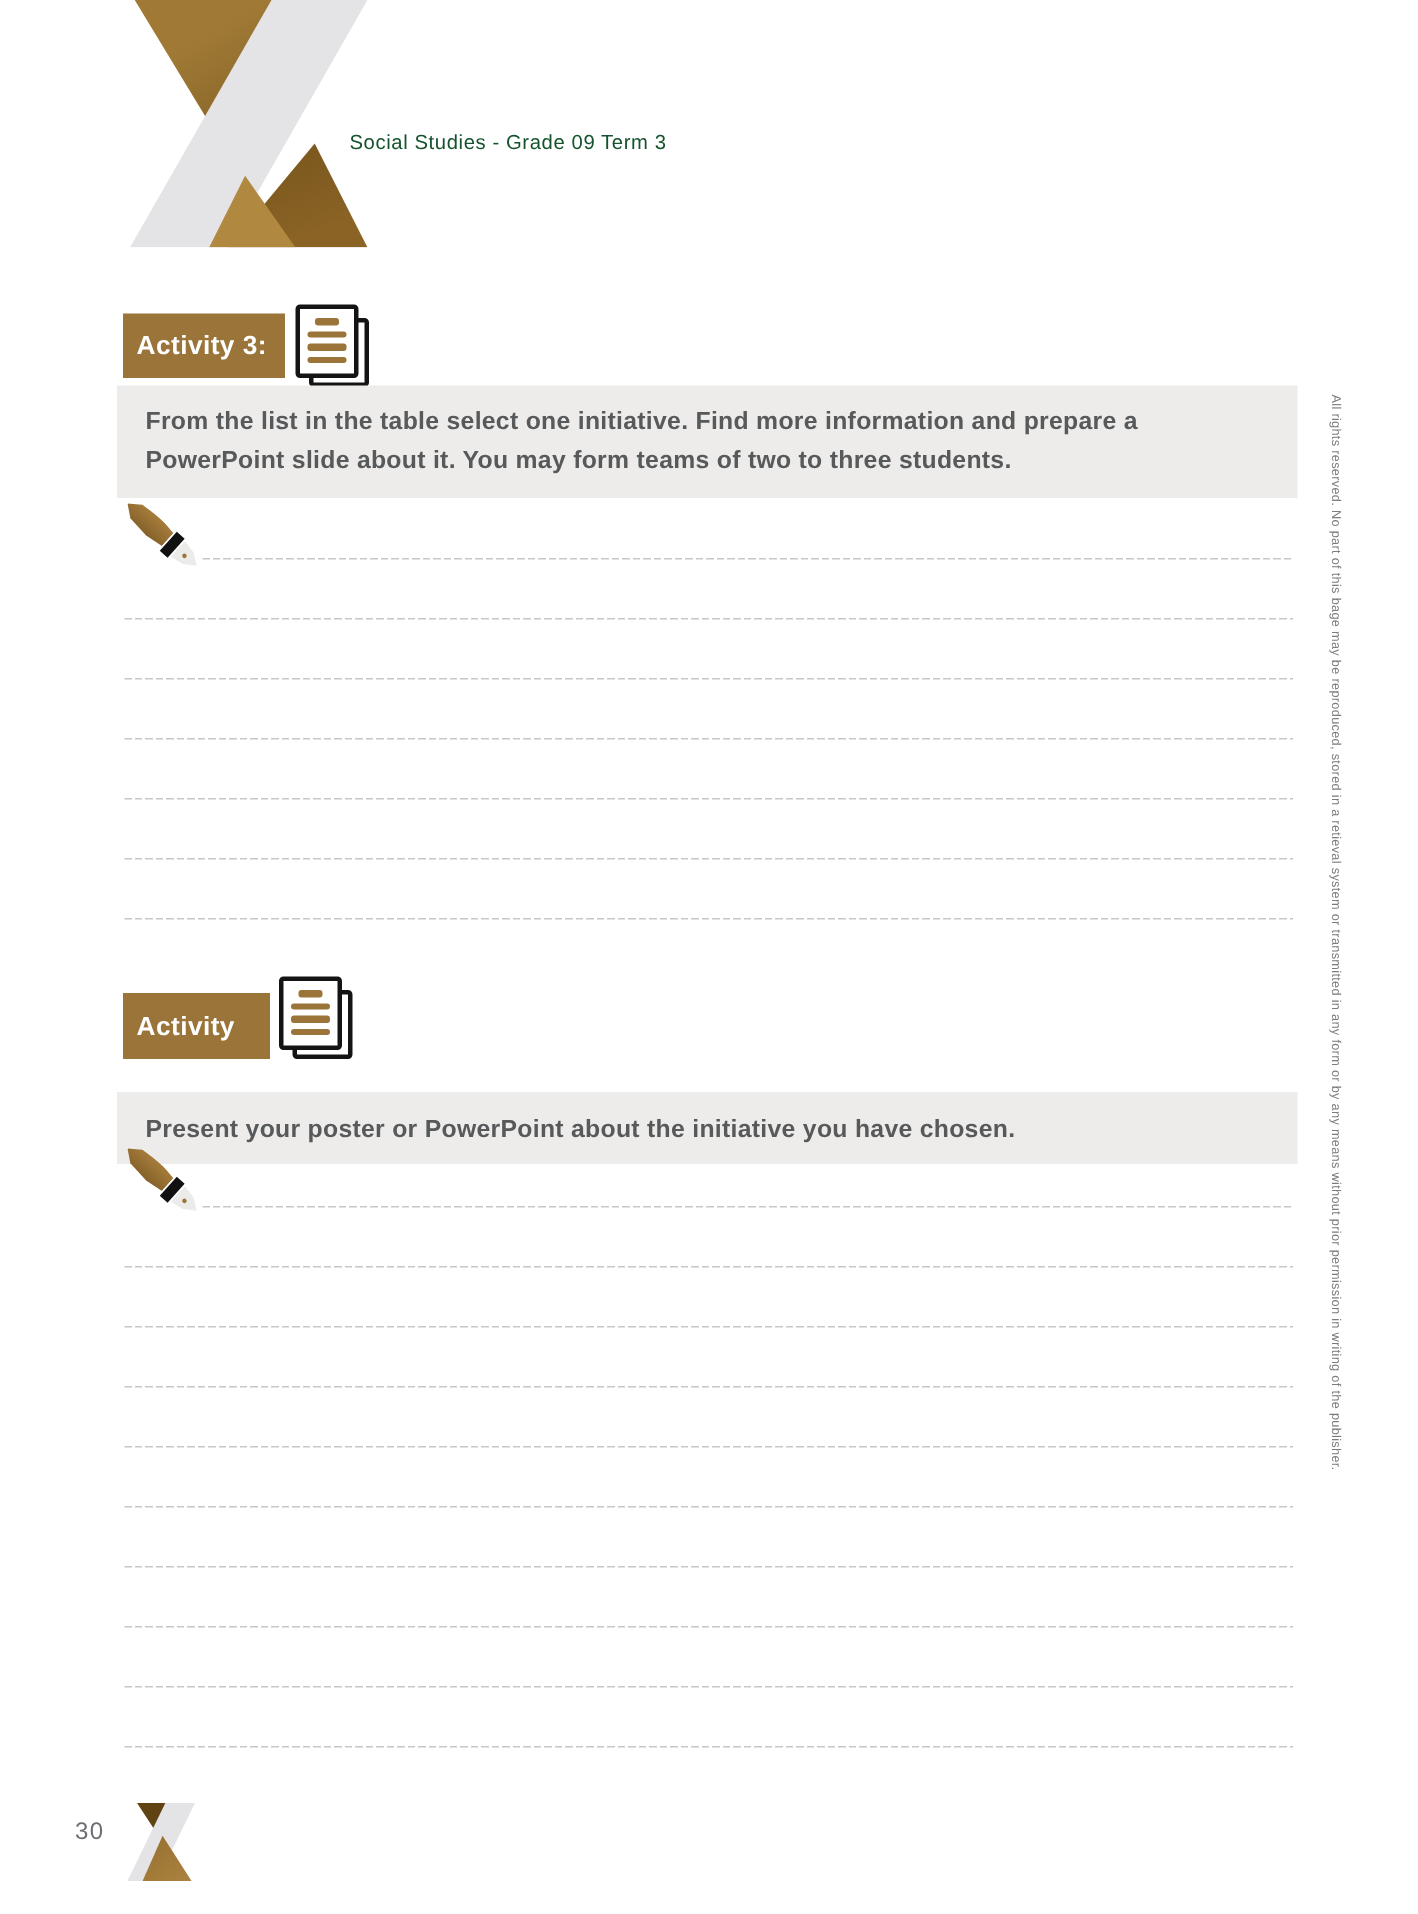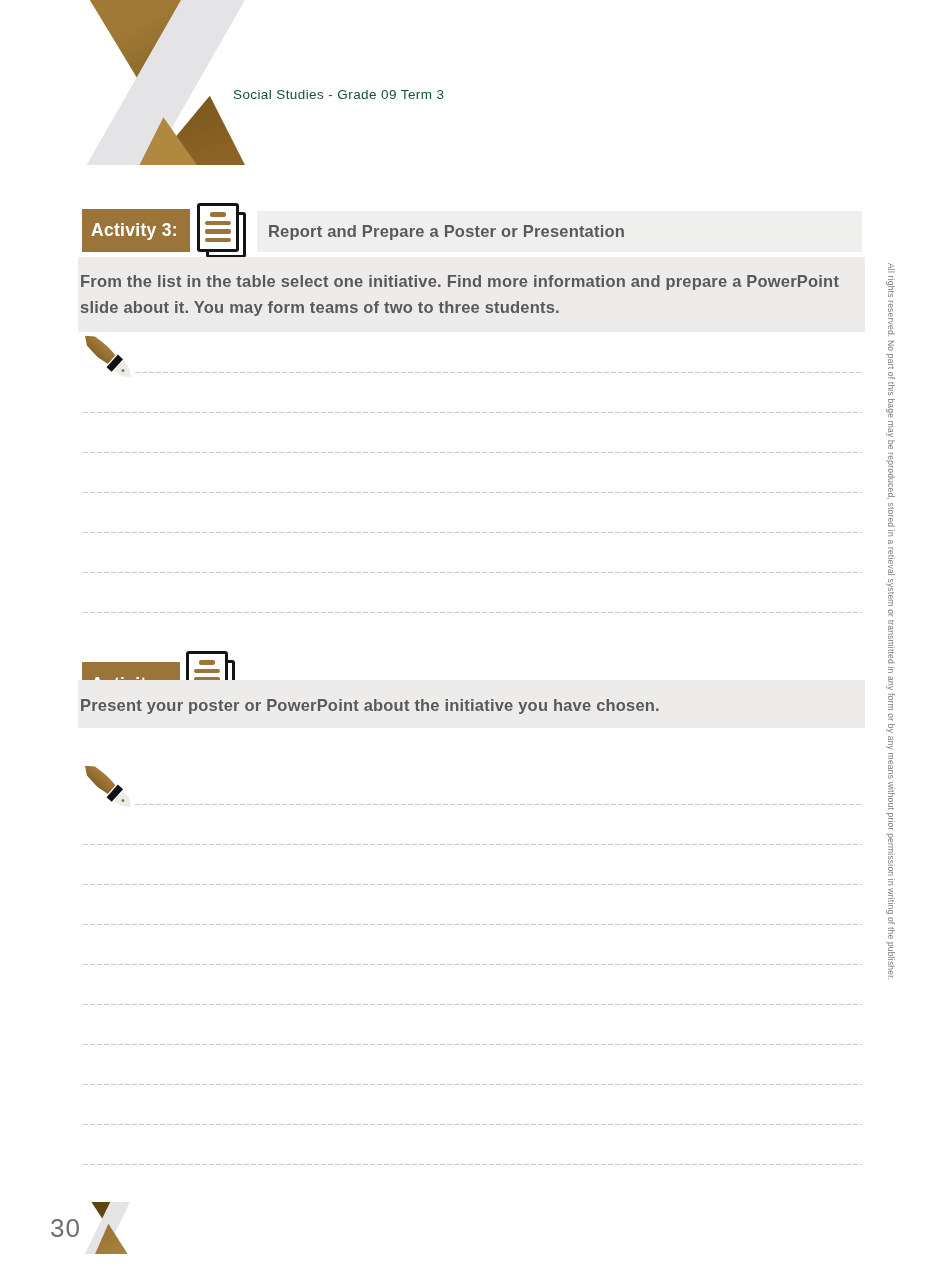--- a/index.html
+++ b/index.html
@@ -96,39 +96,39 @@
     background:#ebebe9;
   }
   .pen-icon .pen-dot {
     position:absolute; left:5px; top:5.5px; width:3px; height:3px;
     background:#9a7438; border-radius:50%;
   }
 
   
   .instr {
     position:absolute; background:#edecea; color:#58595b; font-weight:bold;
-    font-size:16.5px; line-height:26px; padding:11px 2px; letter-spacing:.2px;
+    font-size:16.5px; line-height:26px; padding:11px 19px; letter-spacing:.2px;
   }
   .instr3 { left:78px; top:257px; width:787px; height:75px; }
-  .instr4 { left:78px; top:680px; width:787px; height:48px; padding-top:12px; }
+  .instr4 { left:78px; top:728px; width:787px; height:48px; padding-top:12px; }
 
   
   .lines-block { position:absolute; left:83px; width:779px; }
   .lines3 { top:333px; }
   .lines4 { top:765px; }
   .write-line {
     height:40px;
     background:repeating-linear-gradient(90deg,#c7c7c7 0 5px,rgba(0,0,0,0) 5px 7px)
                left bottom / 100% 1.5px no-repeat;
   }
   .write-line.first { margin-left:52px; }
 
   
   .page-number {
-    position:absolute; left:50px; top:1213px; font-size:26px; color:#6d6e71;
+    position:absolute; left:50px; top:1213px; font-size:16px; color:#6d6e71;
     letter-spacing:1px;
   }
   .logo-bottom { position:absolute; left:84px; top:1202px; width:46px; height:52px; }
   .logo-bottom .tri-top {
     position:absolute; inset:0;
     clip-path:polygon(16% 0, 80% 0, 47% 42%);
     background:#5f4312;
   }
   .logo-bottom .band {
     position:absolute; inset:0;
@@ -164,23 +164,20 @@
   <div class="doc-icon doc3">
     <div class="sheet-back"></div>
     <div class="sheet-front">
       <div class="tl short"></div>
       <div class="tl"></div>
       <div class="tl"></div>
       <div class="tl"></div>
     </div>
   </div>
 
-  <div class="titlebar titlebar3">
-    <span>Report and Prepare a Poster or Presentation</span>
-  </div>
 
   <div class="instr instr3">From the list in the table select one initiative. Find more information and prepare a PowerPoint slide about it.  You may form teams of two to three students.</div>
 
   <div class="pen-icon pen1">
     <div class="pen-body"></div>
     <div class="pen-band"></div>
     <div class="pen-nib">
       <span class="pen-dot"></span>
     </div>
   </div>

